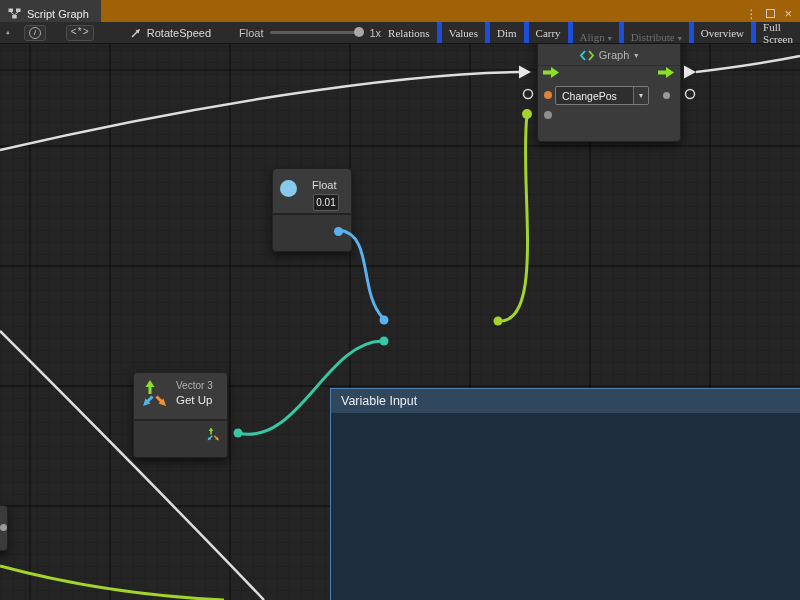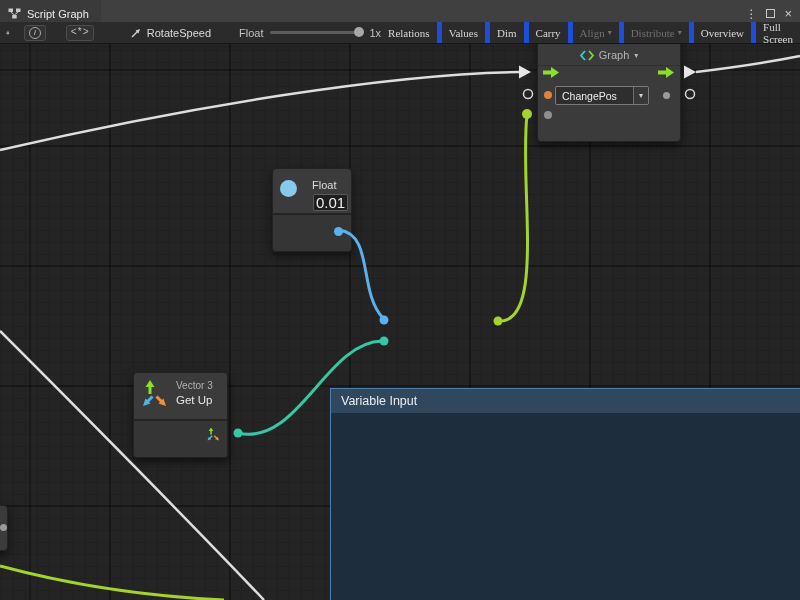--- a/index.html
+++ b/index.html
@@ -1,21 +1,21 @@
 <!DOCTYPE html>
 <html><head>
 <meta charset="utf-8">
 <style>
   * { margin:0; padding:0; box-sizing:border-box; }
   html,body { width:800px; height:600px; overflow:hidden; background:#111;
     font-family:"Liberation Sans","DejaVu Sans",sans-serif; }
   #app { position:relative; width:800px; height:600px; background:#232323; overflow:hidden; }
 
   
-  .tabbar { position:absolute; top:0; left:0; width:800px; height:28px; background:#404040;
+  .tabbar { position:absolute; top:0; left:0; width:800px; height:28px; background:#a16207;
     border-bottom:1px solid #141414; display:flex; align-items:stretch; }
   .tab { display:flex; align-items:center; gap:6px; padding:0 12px 0 8px; background:#3a3a3a;
     color:#ececec; font-size:11px; }
   .win-icons { margin-left:auto; display:flex; align-items:center; gap:9px; padding-right:8px; color:#cfcfcf; }
   .kebab { font-size:12px; line-height:1; }
   .winbox { width:9px; height:9px; border:1.5px solid #c8c8c8; display:inline-block; }
   .closex { font-size:13px; line-height:1; }
 
   
   .toolbar { position:absolute; top:22px; left:0; width:800px; height:22px; background:#2b2b2b;
@@ -24,21 +24,21 @@
     border:1px solid #4d4d4d; background:#323232; border-radius:3px; }
   .icircle { width:12px; height:12px; border:1px solid #a8a8a8; border-radius:50%; font-size:8px;
     color:#cfcfcf; display:flex; align-items:center; justify-content:center; font-style:italic; }
   .codeglyph { color:#bdbdbd; font-family:"Liberation Mono","DejaVu Sans Mono",monospace; font-size:10px; }
   .gname { display:flex; align-items:center; gap:5px; margin-left:36px; color:#dcdcdc; }
   .zoomwrap { display:flex; align-items:center; gap:7px; margin-left:28px; color:#c2c2c2; }
   .slider { position:relative; width:92px; height:3px; background:#5c5c5c; border-radius:2px; }
   .knob { position:absolute; right:-2px; top:-4px; width:10px; height:10px; border-radius:50%; background:#a8a8a8; }
   .tb-buttons { margin-left:auto; display:flex; height:100%; align-items:stretch;font-family:Liberation Serif, serif; }
   .tb-btn { display:flex; align-items:center; gap:3px; padding:0 7px; border-left:5px solid #1d4ed8; color:#d8d8d8; }
-  .tb-btn.disabled { color:#6f6f6f; }
+  .tb-btn.disabled { color:#6f6f6f;align-items:flex-end; }
   .caret { font-size:8px; }
 
   
   .canvas { position:absolute; top:44px; left:0; width:800px; height:556px; overflow:hidden;
     background-color:#242424;
     background-image:
       repeating-linear-gradient(to right, rgba(0,0,0,0.10) 0 1px, transparent 1px 12px),
       repeating-linear-gradient(to bottom, rgba(0,0,0,0.10) 0 1px, transparent 1px 12px),
       repeating-linear-gradient(to right, rgba(0,0,0,0.30) 0 2px, transparent 2px 120px),
       repeating-linear-gradient(to bottom, rgba(0,0,0,0.30) 0 2px, transparent 2px 120px);
@@ -180,21 +180,21 @@
         <span class="dlabel">ChangePos</span>
         <span class="dcaret">▾</span>
       </div>
       <span class="dot" style="left:125px; top:62.5px; width:7px; height:7px; background:#9a9a9a;"></span>
       <span class="dot" style="left:6px; top:82px; width:8px; height:8px; background:#8f8f8f;"></span>
     </div>
 
     <div class="node" style="left:272px; top:124px; width:80px; height:84px;">
       <span class="dot" style="left:7px; top:11px; width:17px; height:17px; background:#86cbec;"></span>
       <span class="plabel" style="left:39px; top:10px; color:#dcdcdc;">Float</span>
-      <div style="position:absolute; left:40px; top:25px; width:35px; height:17px; background:#1e1e1e; border:1px solid #5a5a5a; border-radius:2px; color:#ededed; font-size:15px; text-align:center; line-height:15px;">0.01</div>
+      <div style="position:absolute; left:40px; top:25px; width:26px; height:17px; background:#1e1e1e; border:1px solid #5a5a5a; border-radius:2px; color:#ededed; font-size:10px; text-align:center; line-height:15px;">0.01</div>
       <div class="nbody" style="height:38px;">
         <span class="dot" style="left:60.5px; top:11.5px; width:9px; height:9px; background:#59b2ef;"></span>
       </div>
     </div>
 
 
     <div class="node" style="left:133px; top:328px; width:95px; height:86px;">
       <svg style="position:absolute; left:8px; top:6px;" width="26" height="30" viewBox="0 0 26 30">
         <polygon points="8,1 3.5,8 12.5,8" fill="#8adf28"></polygon>
         <rect x="6.5" y="8" width="3" height="7" fill="#8adf28"></rect>

